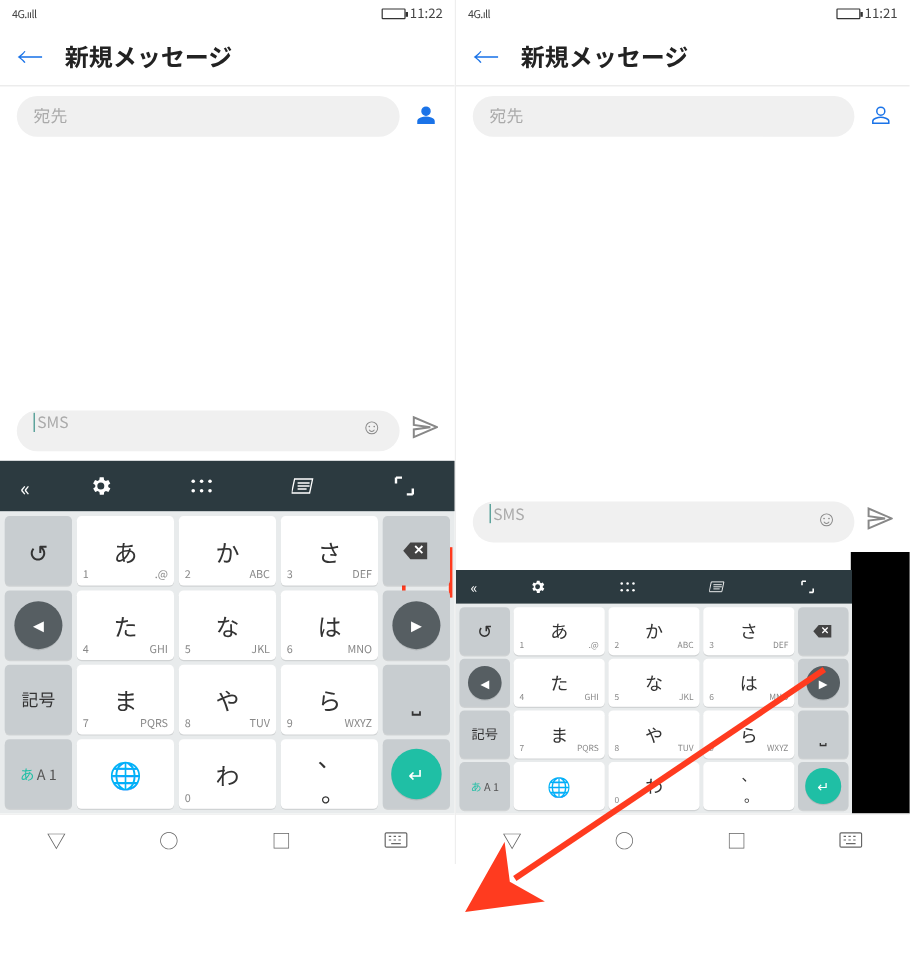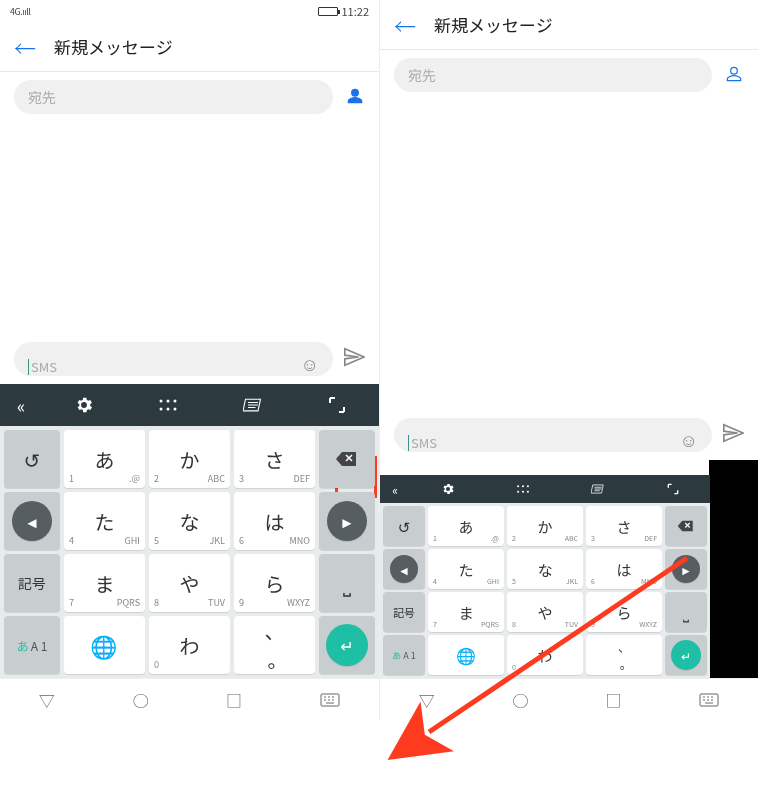--- a/index.html
+++ b/index.html
@@ -48,21 +48,21 @@
 
   .app-header {
     height: 50px;
     display: flex;
     align-items: center;
     padding: 0 14px;
     gap: 18px;
     border-bottom: 1px solid #e8e8e8;
   }
   .back-arrow { color: #1a73e8; font-size: 22px; font-weight: 300; }
-  .app-title { font-size: 17px; font-weight: 400; color: #222; }
+  .app-title { font-size: 20px; font-weight: 700; color: #222; }
 
   .recipient-row {
     display: flex;
     align-items: center;
     padding: 8px 14px;
     gap: 12px;
   }
   .pill {
     flex: 1;
     background: #f0f0f0;
@@ -83,21 +83,21 @@
     align-items: center;
     padding: 8px 14px;
     gap: 10px;
   }
   .compose-pill {
     flex: 1;
     background: #f0f0f0;
     border-radius: 18px;
     height: 34px;
     display: flex;
-    align-items: flex-end;
+    align-items: flex-start;
     padding: 0 14px;
     color: #aaa;
     font-size: 13px;
     justify-content: space-between;
   }
   .compose-pill .cursor { border-left: 1.5px solid #3a9188; height: 16px; margin-right: 2px; }
   .compose-pill .text { display: flex; align-items: center; }
   .emoji-icon { color: #888; font-size: 18px; }
   .send-icon { color: #888; font-size: 18px; transform: rotate(0deg); }
 
@@ -387,20 +387,27 @@
     <span class="nav-item">
       <svg width="20" height="14" viewBox="0 0 20 14">
           <rect x="1" y="1" width="18" height="12" rx="1" stroke="#666" fill="none"></rect>
           <path d="M4 4h2M8 4h2M12 4h2M4 7h2M8 7h2M12 7h2M6 10h8" stroke="#666"></path>
         </svg>
     </span>
   </div>
 </div>
 
 <div class="screen right">
+  <div class="status-bar">
+    <span class="status-left">4G.ıll</span>
+    <span class="status-right">
+      <span class="battery"><span class="battery-fill"></span></span>
+      <span>11:21</span>
+    </span>
+  </div>
 
   <div class="app-header">
     <span class="back-arrow">←</span>
     <span class="app-title">新規メッセージ</span>
   </div>
 
   <div class="recipient-row">
     <div class="pill">
       <span>宛先</span>
     </div>

